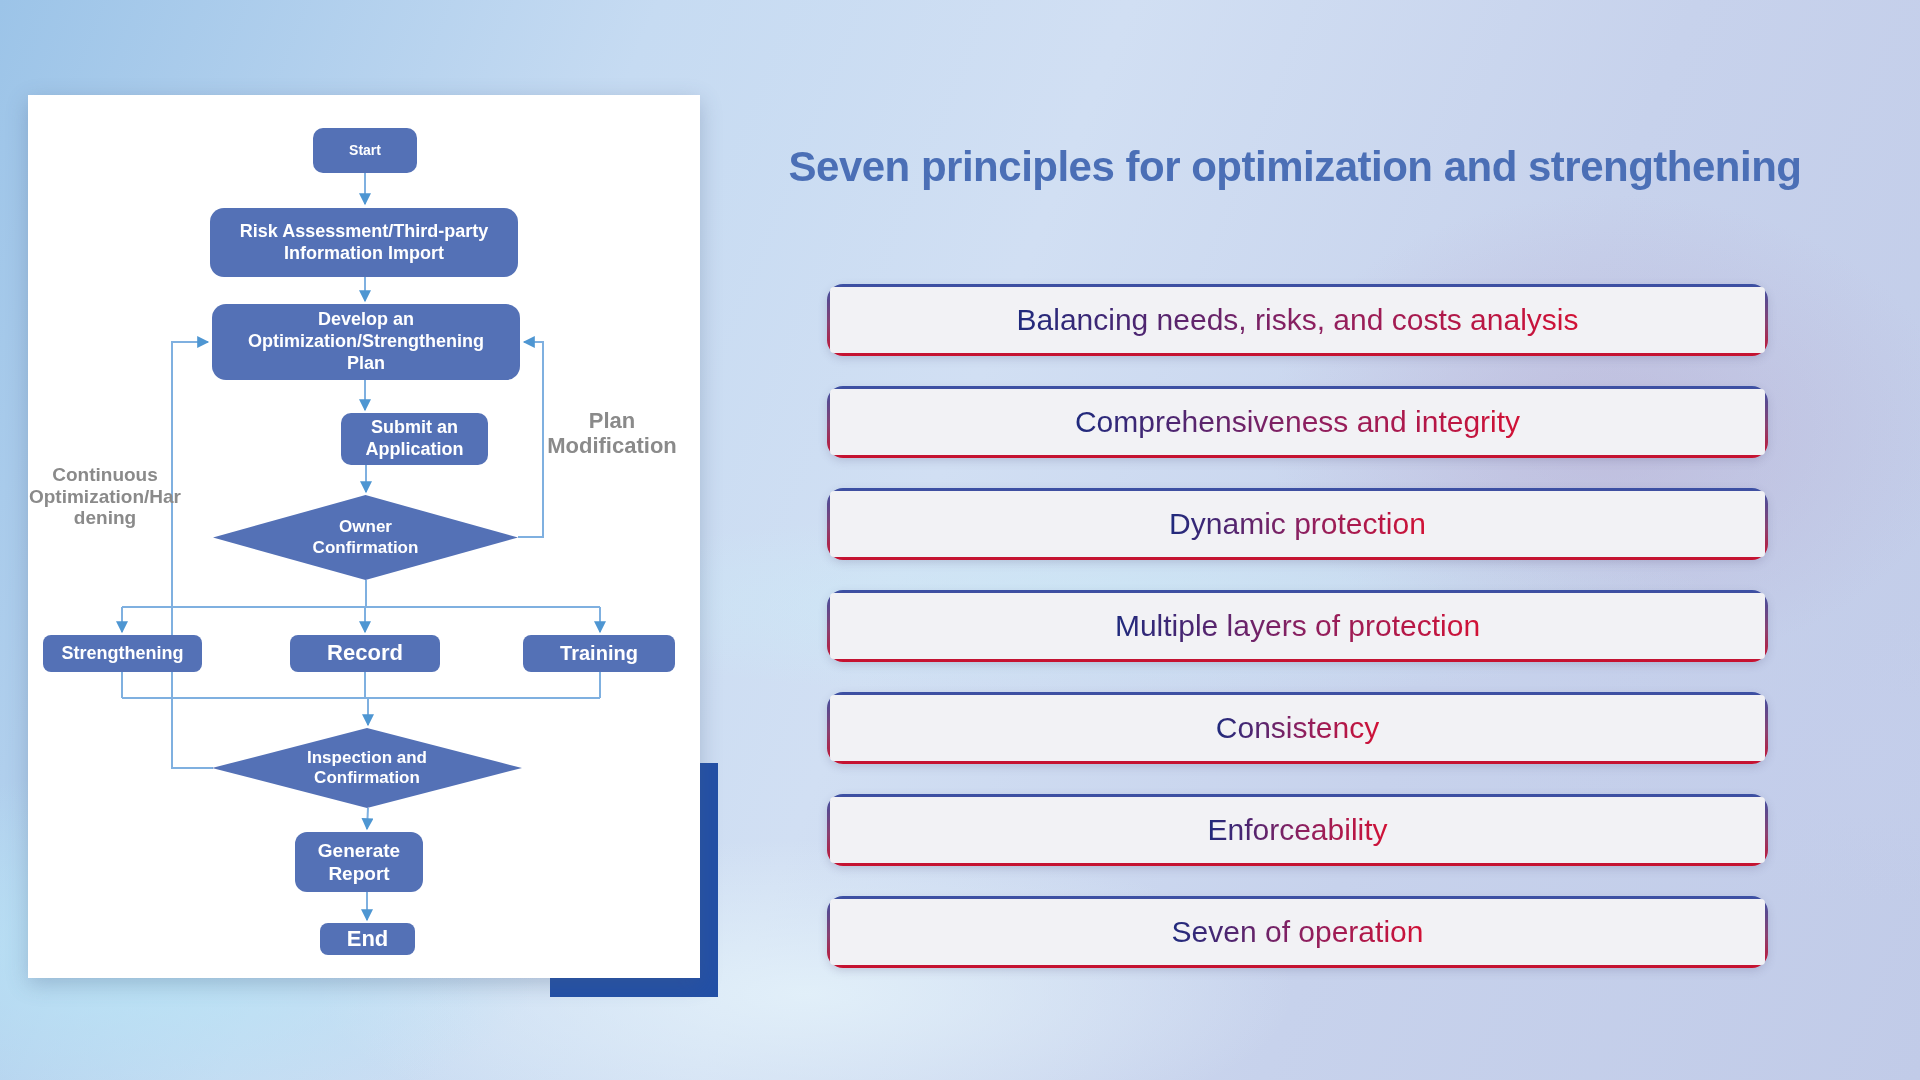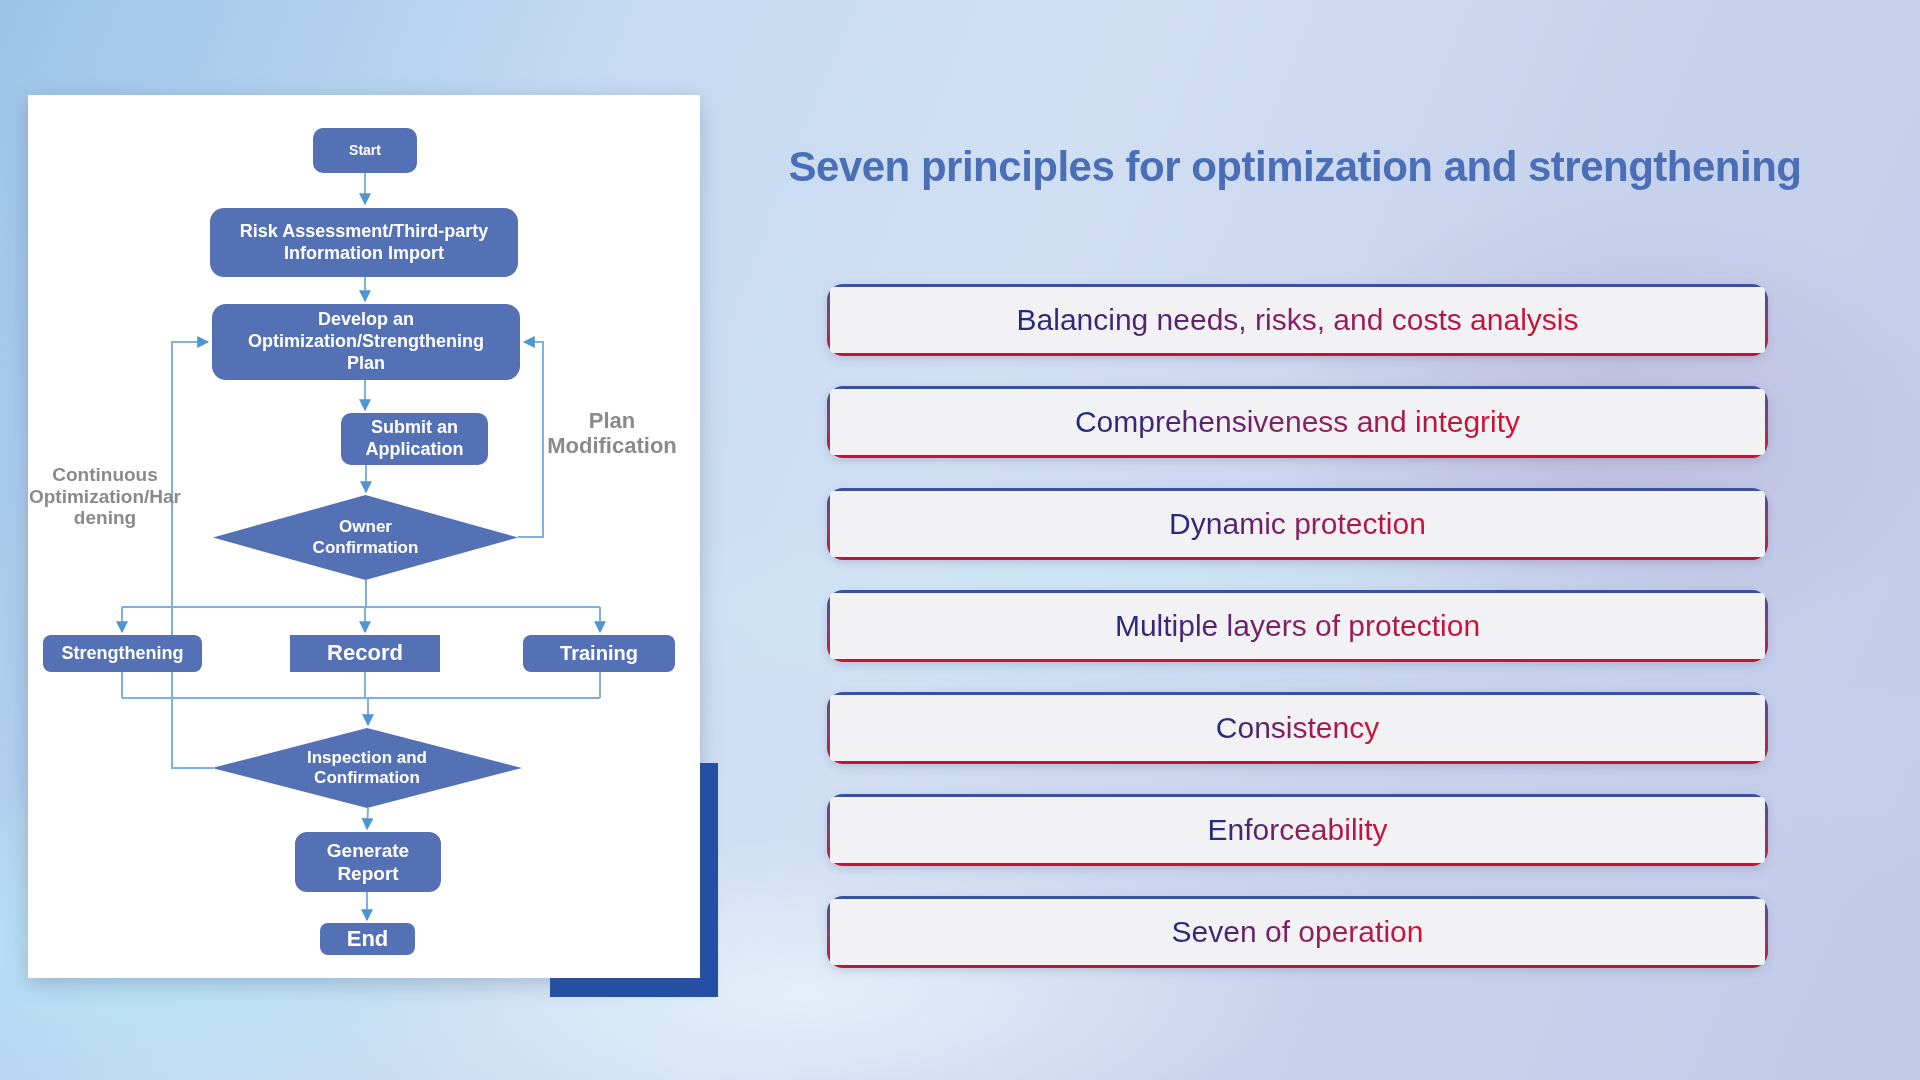--- a/index.html
+++ b/index.html
@@ -32,23 +32,23 @@
 
   
   .node { position:absolute; z-index:4; background:var(--node-fill,#5471b6); color:#fff;
     font-weight:bold; display:flex; align-items:center; justify-content:center;
     text-align:center; line-height:1.22; border-radius:10px; }
   #n-start   { left:313px; top:128px; width:104px; height:45px; font-size:14px; font-weight:600; }
   #n-risk    { left:210px; top:208px; width:308px; height:69px; font-size:18px; padding:0 24px; border-radius:14px; }
   #n-develop { left:212px; top:304px; width:308px; height:76px; font-size:18px; padding:0 19px; border-radius:14px; }
   #n-submit  { left:293px; top:413px; width:147px; height:52px; font-size:18px; padding:0 8px;margin-left:48px; }
   #n-strength{ left:43px;  top:635px; width:159px; height:37px; font-size:18px; border-radius:8px; }
-  #n-record  { left:290px; top:635px; width:150px; height:37px; font-size:22px; border-radius:0; }
+  #n-record  { left:290px; top:635px; width:150px; height:37px; font-size:22px; border-radius:8px; }
   #n-training{ left:523px; top:635px; width:152px; height:37px; font-size:20px; border-radius:8px; }
-  #n-generate{ left:295px; top:832px; width:146px; height:60px; font-size:19px; padding:16px 12px; border-radius:12px; }
+  #n-generate{ left:295px; top:832px; width:128px; height:60px; font-size:19px; padding:16px 12px; border-radius:12px; }
   #n-end     { left:320px; top:923px; width:95px;  height:32px; font-size:22px; border-radius:8px; }
 
   .diamond { position:absolute; z-index:4; background:var(--node-fill,#5471b6);
     clip-path:polygon(50% 0%, 100% 50%, 50% 100%, 0% 50%);
     display:flex; align-items:center; justify-content:center; }
   #d-owner      { left:213px; top:495px; width:305px; height:85px; }
   #d-inspection { left:212px; top:728px; width:310px; height:80px; }
   .diamond span { color:#fff; font-weight:bold; font-size:17px; line-height:1.2; text-align:center; }
   #d-owner span      { width:160px; }
   #d-inspection span { width:170px; }

